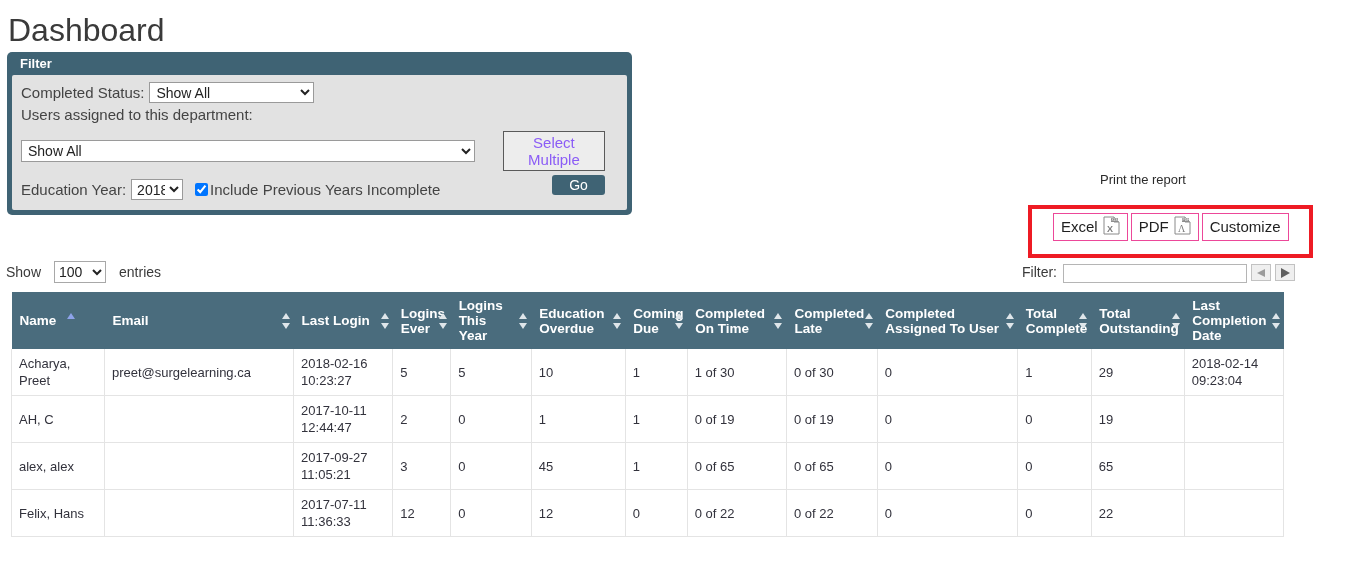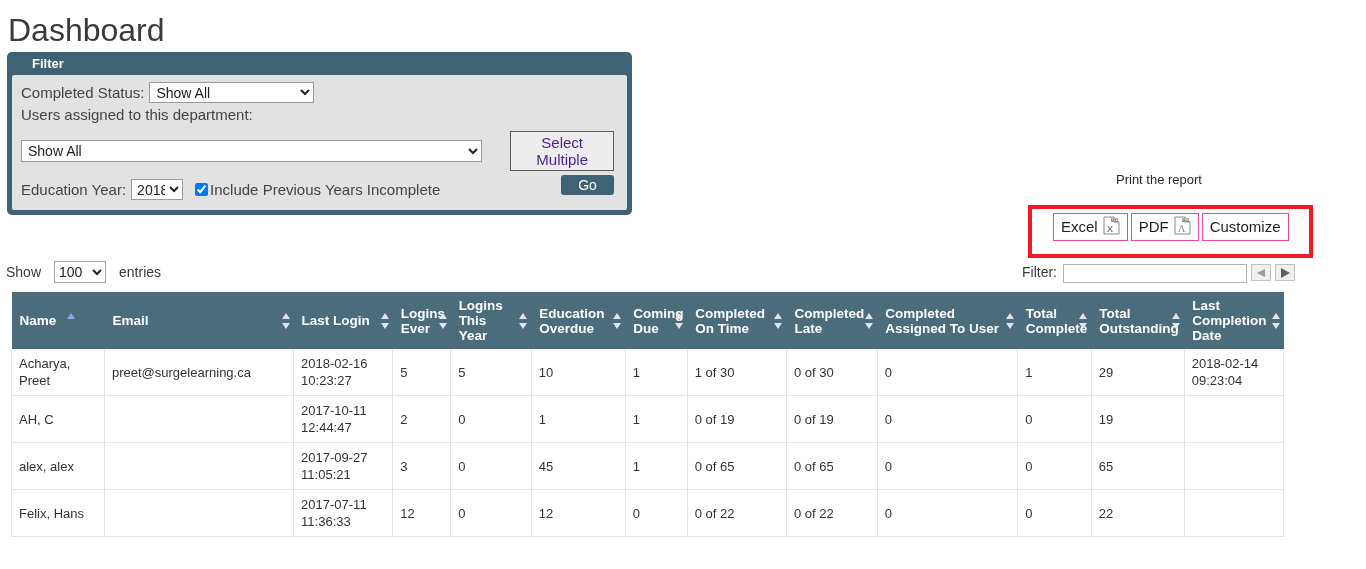--- a/index.html
+++ b/index.html
@@ -39,27 +39,27 @@
     width: 625px;
     border-radius: 5px;
     background: #3f6374;
     padding: 0 0 5px 0;
     box-sizing: border-box;
   }
   .filter-header {
     color: #ffffff;
     font-size: 13px;
     font-weight: bold;
-    padding: 4px 0 4px 25px;
+    padding: 4px 0 4px 13px;
     line-height: 15px;
   }
   .filter-body {
     background: #e2e2e2;
     margin: 0 5px;
-    padding: 7px 13px 10px 9px;
+    padding: 7px 22px 10px 9px;
     box-sizing: border-box;
     border-radius: 2px;
   }
   .frow {
     display: flex;
     align-items: center;
     margin-bottom: 2px;
   }
   .flabel {
     font-size: 15px;
@@ -95,21 +95,21 @@
     color: #222;
     padding: 0 2px;
     box-sizing: border-box;
   }
   .btn-select-multiple {
     margin-left: 28px;
     font-size: 15px;
     font-family: "Liberation Sans", sans-serif;
     background: #ededed;
     border: 1px solid #5a5a5a;
-    color: #4c1d95;
+    color: #8b5cf6;
     padding: 2px 3px;
     line-height: 17px;
     cursor: pointer;
   }
   .year-row {
     display: flex;
     align-items: center;
     margin-top: 8px;
     position: relative;
   }
@@ -146,21 +146,20 @@
     cursor: pointer;
   }
 
   
   .print-label {
     position: absolute;
     left: 1100px;
     top: 172px;
     font-size: 13px;
     color: #2b2b2b;
-    margin-left: 16px;
   }
   .report-box {
     position: absolute;
     left: 1028px;
     top: 205px;
     width: 285px;
     height: 53px;
     border: 4px solid #ee1b24;
     box-sizing: border-box;
   }

